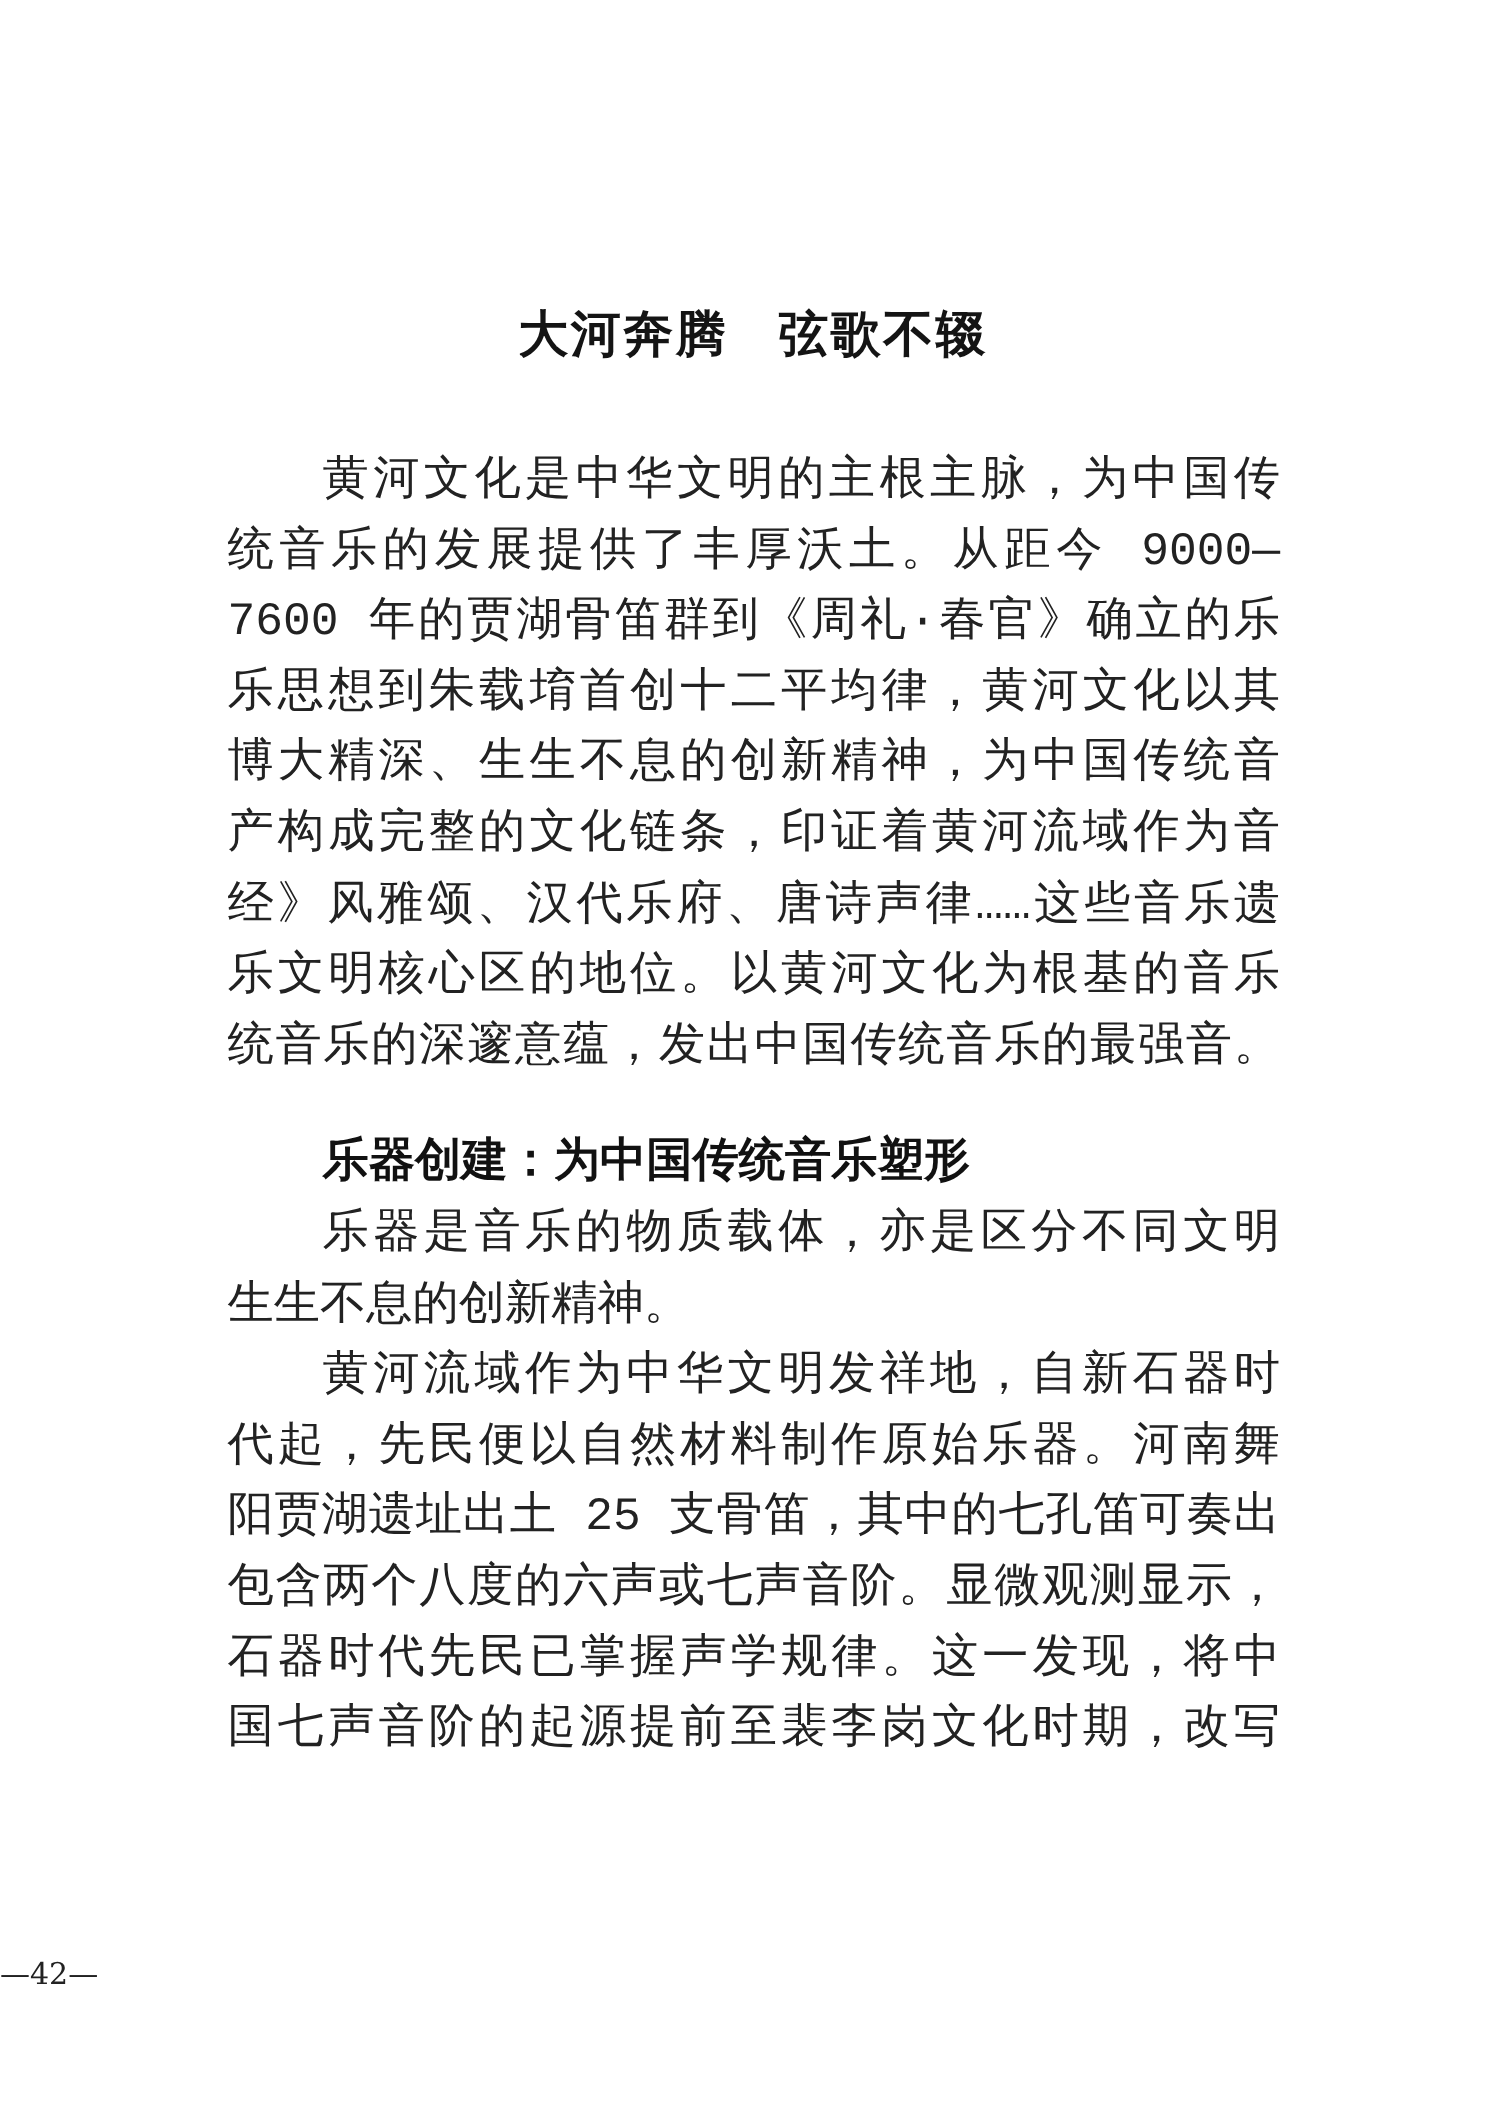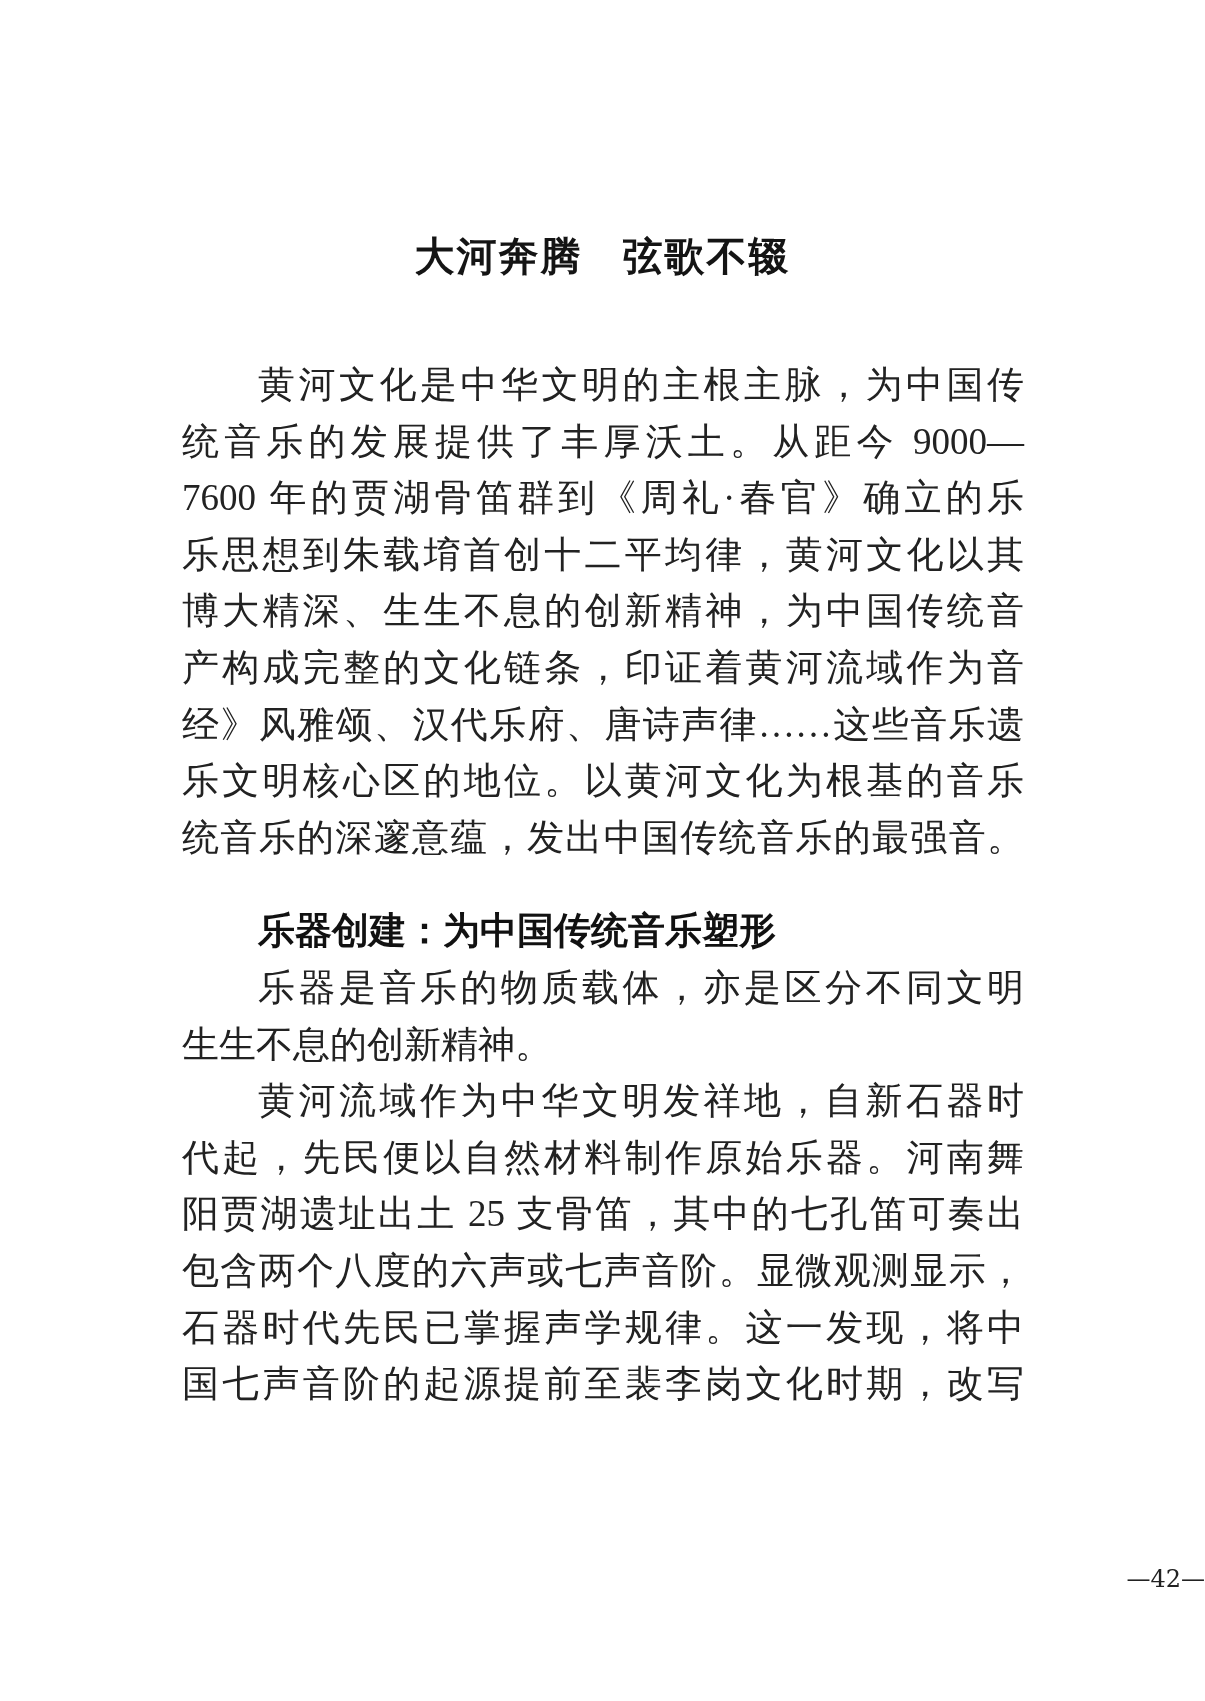--- a/index.html
+++ b/index.html
@@ -2,44 +2,44 @@
 <html><head>
   <meta charset="utf-8">
   <style>
     html, body { margin: 0; padding: 0; background: #ffffff; }
     body {
       width: 1205px; height: 1701px; position: relative; overflow: hidden;
       color: #1c1c1c;
       font-family: "DejaVu Serif", "Liberation Serif", serif;
     }
     .page-title {
-      position: absolute; left: 0; width: 1205px; top: 228px;
+      position: absolute; left: 0; width: 1205px; top: 240px;
       text-align: center; font-size: 40px; font-weight: bold; letter-spacing: 2px;
       line-height: 56px; color: #141414;
       font-family: "DejaVu Serif", "Liberation Serif", serif;
     }
     .page-title .gap { display: inline-block; width: 40px; }
     .body-text {
       position: absolute; left: 182px; width: 842px; top: 357px;
     }
     .line {
       height: 56.6px; line-height: 56.6px; font-size: 37px;
       white-space: nowrap; text-align: justify; text-align-last: justify;
       color: #222;
-      font-family: Liberation Serif, serif;
+      font-family: Liberation Mono, monospace;
       font-weight: normal;
       letter-spacing: 0px;
     }
     .line.last { text-align-last: left; }
     .line.indent { padding-left: 76px; }
     .line.heading {
       font-weight: bold; text-align-last: left; padding-left: 76px; color: #111; margin-top: 37px;
     }
     .page-number {
-      position: absolute; left: 0; width: 1205px; top: 1565px; text-align: right;
+      position: absolute; left: 0; width: 1205px; top: 1565px; text-align: left;
       font-size: 24px; color: #222;
       font-family: "DejaVu Serif", "Liberation Serif", serif;
     }
   </style>
 </head>
 <body>
 
 <div class="page-title">
   <span>大河奔腾</span><span class="gap"></span><span>弦歌不辍</span>
 </div>

